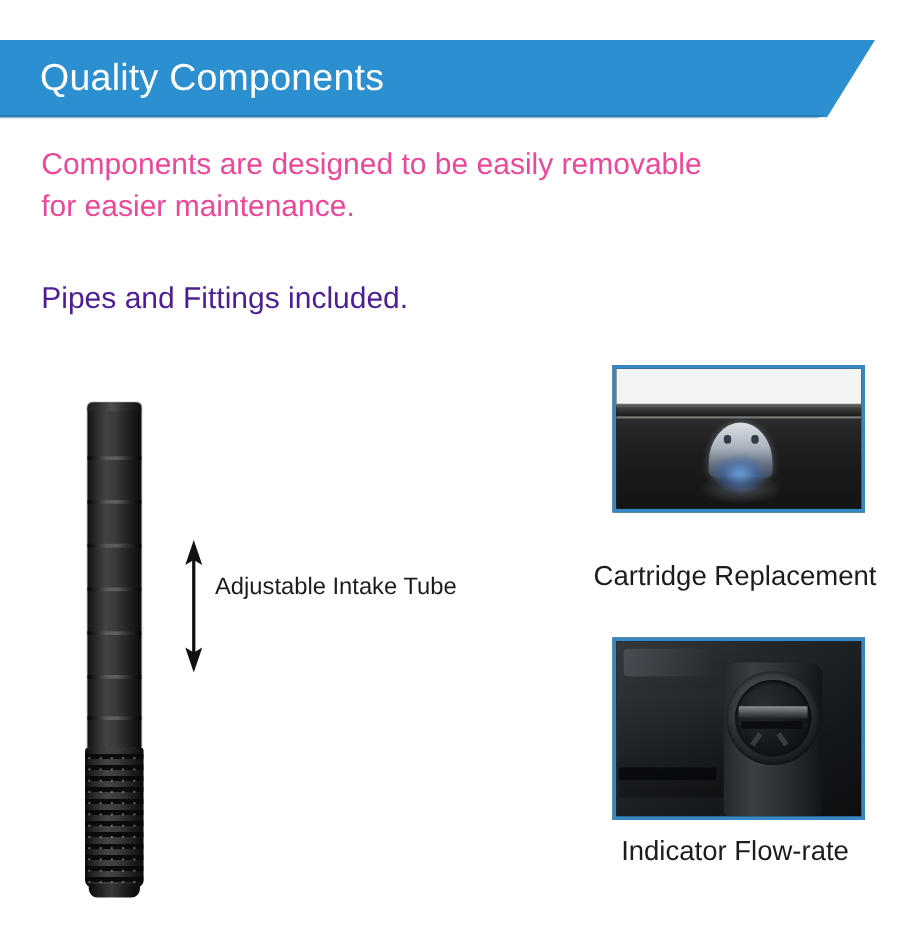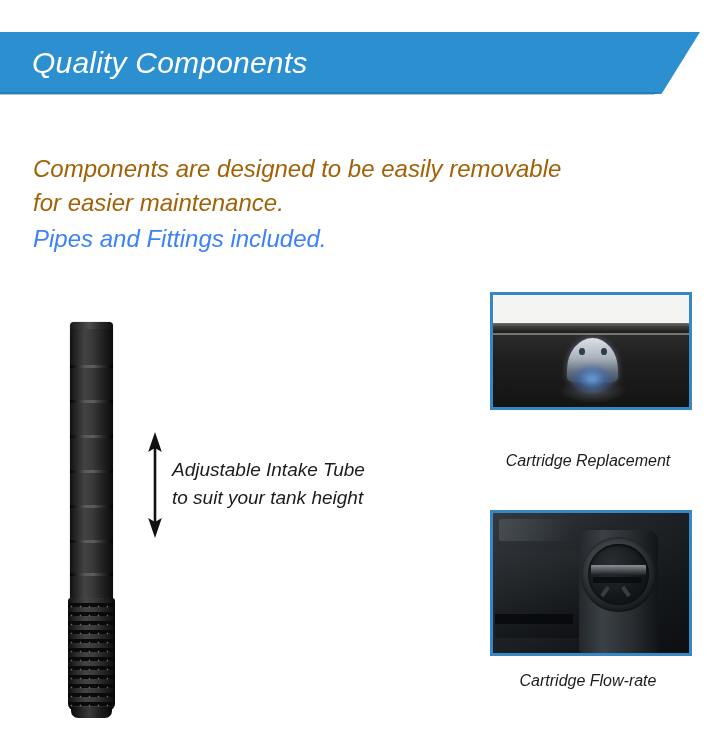--- a/index.html
+++ b/index.html
@@ -10,21 +10,20 @@
   body {
     font-family: "Liberation Sans", sans-serif;
     -webkit-font-smoothing: antialiased;
   }
   #page {
     position: relative;
     width: 720px;
     height: 742px;
     overflow: hidden;
     background: #ffffff;
-    font-style: italic;
   }
 
   
   .banner {
     position: absolute;
     left: 0;
     top: 32px;
     width: 700px;
     height: 62px;
     background: #2b8fd0;
@@ -54,32 +53,31 @@
   }
 
   
   .intro {
     position: absolute;
     left: 33px;
     top: 115px;
     width: 560px;
     font-size: 24px;
     line-height: 34px;
-    color: #a16207;
+    color: #ec4899;
     font-weight: 400;
-    margin-top: 37px;
   }
   .intro-2 {
     position: absolute;
     left: 33px;
     top: 222px;
     width: 560px;
     font-size: 24px;
     line-height: 34px;
-    color: #3b82f6;
+    color: #4c1d95;
     font-weight: 400;
   }
 
   
   .tube-wrap {
     position: absolute;
     left: 62px;
     top: 318px;
     width: 64px;
     height: 402px;
@@ -361,21 +359,21 @@
     width: 36%;
     height: 16%;
     background: linear-gradient(90deg, rgba(120,130,140,0.30), rgba(60,70,80,0.05));
     border-radius: 3px;
   }
 
   
   .caption {
     position: absolute;
     text-align: center;
-    font-size: 16px;
+    font-size: 22px;
     line-height: 26px;
     color: #1c1c1c;
     font-weight: 400;
   }
   .caption-top {
     left: 466px;
     top: 448px;
     width: 244px;
   }
   .caption-bottom {
@@ -412,21 +410,20 @@
   </div>
 
   <svg class="arrow" viewBox="0 0 18 106">
     <line x1="9" y1="14" x2="9" y2="92" stroke="#111111" stroke-width="2.6"></line>
     <polygon points="9,0 2.2,20 9,16 15.8,20" fill="#111111"></polygon>
     <polygon points="9,106 2.2,86 9,90 15.8,86" fill="#111111"></polygon>
   </svg>
 
   <div class="annotation">
     <div>Adjustable Intake Tube</div>
-    <div>to suit your tank height</div>
   </div>
 
   <div class="inset inset-top">
     <div class="p1-sky"></div>
     <div class="p1-lip"></div>
     <div class="p1-lip-hi"></div>
     <div class="p1-body"></div>
     <div class="p1-shade"></div>
     <div class="p1-dome"></div>
     <div class="p1-glow"></div>
@@ -444,16 +441,16 @@
     <div class="p2-plate-edge"></div>
     <div class="p2-neck"></div>
     <div class="p2-knob-outer"></div>
     <div class="p2-knob-inner"></div>
     <div class="p2-slot"></div>
     <div class="p2-slot2"></div>
     <div class="p2-tick p2-tick-a"></div>
     <div class="p2-tick p2-tick-b"></div>
   </div>
   <div class="caption caption-bottom">
-    <div>Cartridge Flow-rate</div>
+    <div>Indicator Flow-rate</div>
   </div>
 
 </div>
 
 </body></html>

